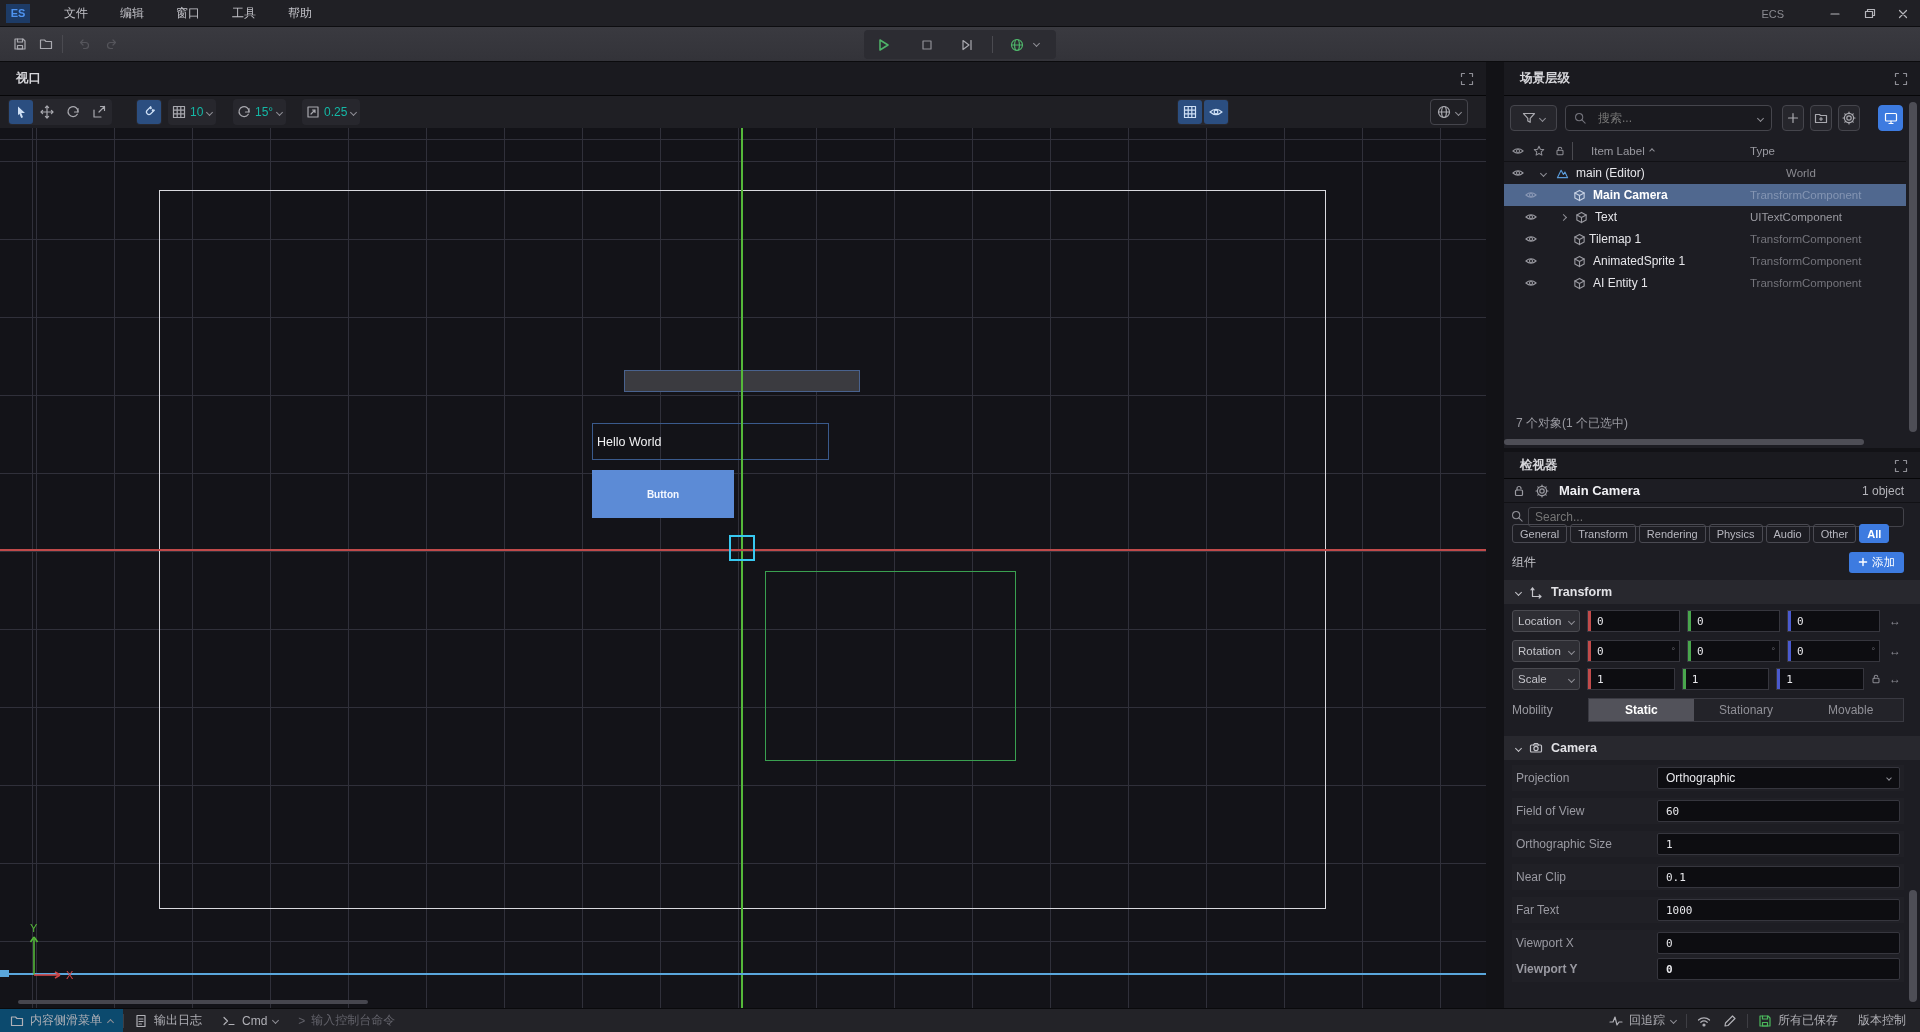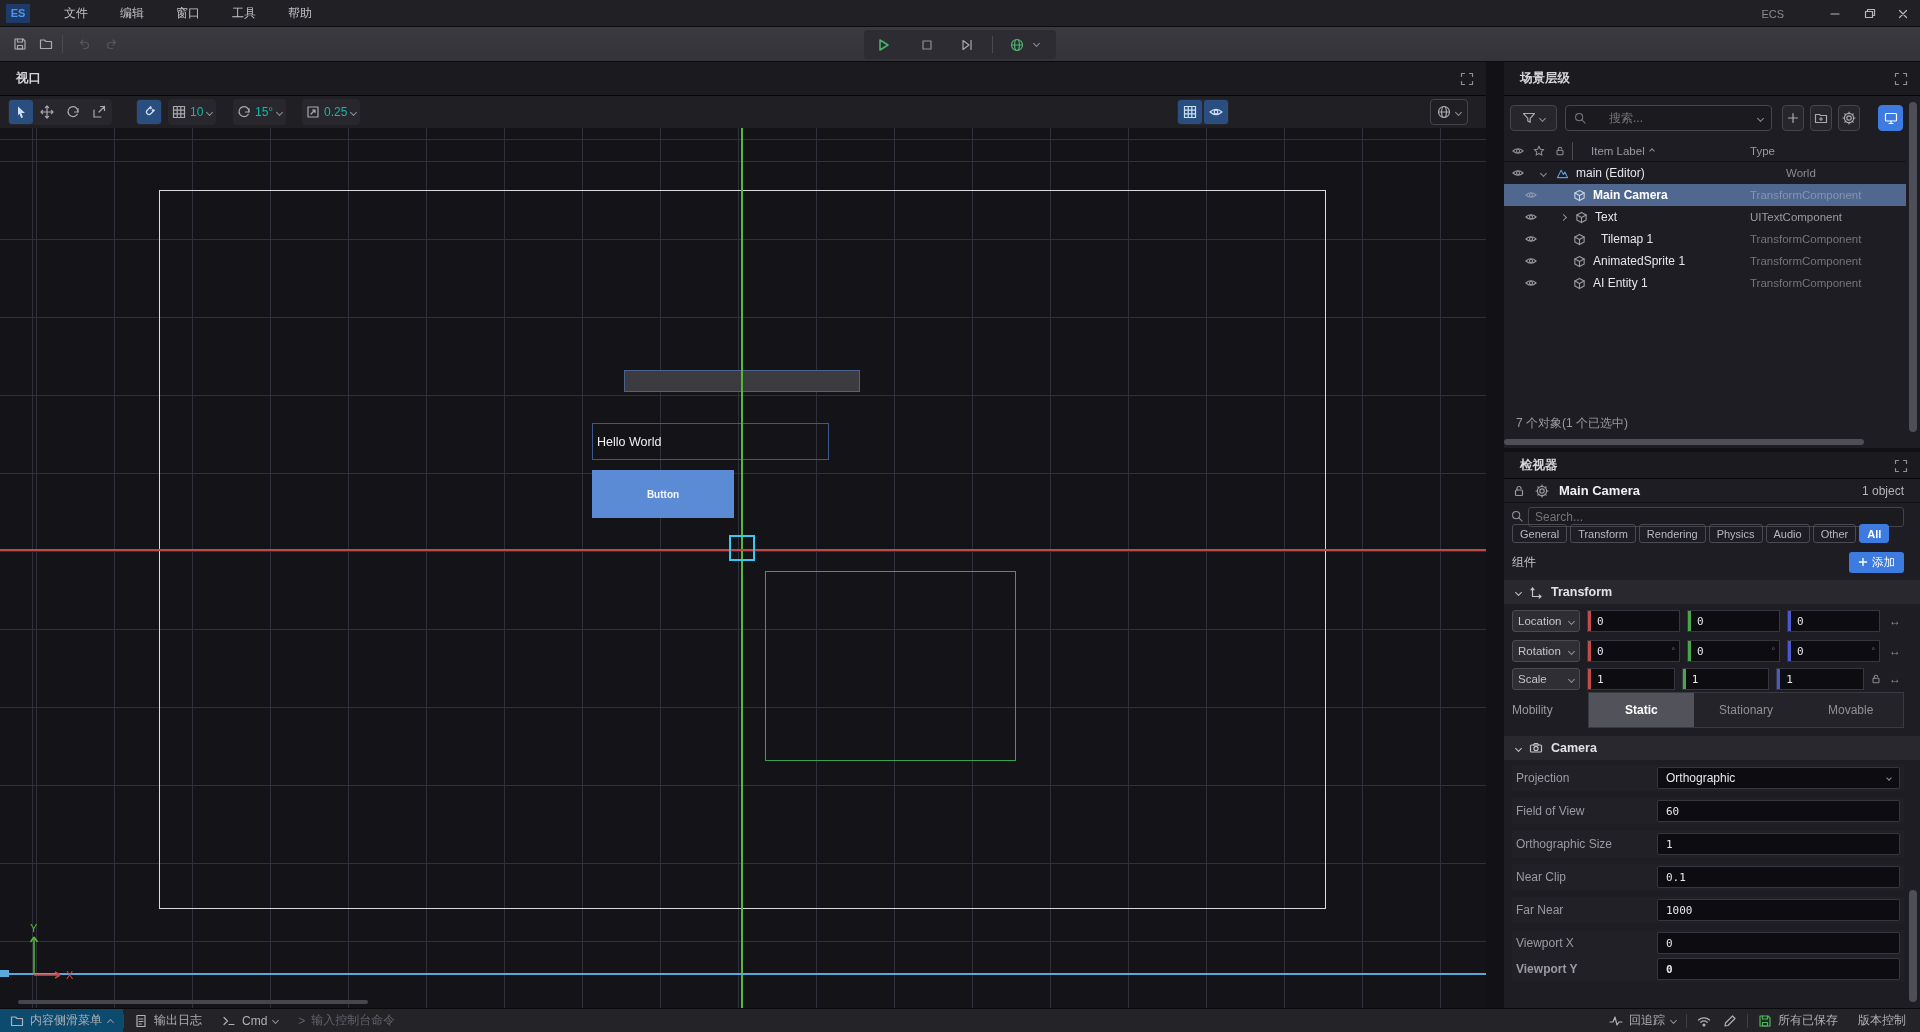--- a/index.html
+++ b/index.html
@@ -92,21 +92,21 @@
   .sect{position:absolute;left:0;right:0;height:24px;background:#28282e;display:flex;align-items:center;gap:8px;color:#e2e2e6;font-weight:bold;font-size:12.5px;}
   .trow{position:absolute;left:8px;right:16px;height:22px;display:flex;align-items:center;}
   .tlabel{width:68px;height:22px;background:#2e2e34;border:1px solid #4a4a50;border-radius:3px;display:flex;align-items:center;padding:0 5px;color:#c4c4ca;font-size:11.5px;}
   .tlabel .chev{margin-left:auto;}
   .numbox{flex:1;height:22px;margin-left:7px;background:#0d0d11;border:1px solid #36363e;display:flex;align-items:center;position:relative;overflow:hidden;}
   .numbox .stripe{width:3px;align-self:stretch;}
   .numbox .val{margin-left:6px;color:#e8e8ec;font-size:11px;}
   .numbox .sfx{position:absolute;right:4px;color:#6a6a72;font-size:9px;}
   .linkic{width:18px;text-align:center;color:#8a8a92;margin-left:6px;}
   .mobrow{position:absolute;left:8px;right:16px;height:24px;display:flex;align-items:center;color:#9a9aa1;}
-  .seg{margin-left:8px;flex:1;display:flex;height:36px;border:1px solid #3a3a42;background:#232329;}
+  .seg{margin-left:8px;flex:1;display:flex;height:24px;border:1px solid #3a3a42;background:#232329;}
   .seg div{flex:1;display:flex;align-items:center;justify-content:center;color:#8f8f96;font-size:12px;}
   .seg div.on{background:#52525a;color:#fff;font-weight:bold;}
   .prow{position:absolute;left:8px;right:16px;height:26px;display:flex;align-items:center;background:#202026;}
   .prow .plabel{margin-left:4px;color:#9a9aa2;}
   .pinput{position:absolute;left:145px;right:4px;height:22px;background:#0d0d11;border:1px solid #36363e;border-radius:2px;display:flex;align-items:center;padding:0 8px;color:#e8e8ec;font-size:11px;}
   .pselect{color:#e8e8ec;font-family:"Liberation Sans",sans-serif;font-size:12px;}
   .pselect .chev{position:absolute;right:8px;}
 
   
   .statusbar{left:0;top:1008px;width:1920px;height:24px;background:#232328;border-top:1px solid #0a0a0c;display:flex;align-items:center;color:#b0b0b6;}
@@ -358,21 +358,21 @@
         </svg>
       </div>
   </div>
   <div class="htb">
     <div class="hbtn" style="margin-left:6px;width:47px;gap:4px;">
       <svg class="i" viewBox="0 0 14 14">
           <path d="M1.5 2.5h11L8.2 7.3v4L5.8 10V7.3z"></path>
         </svg>
       <span class="chev down"></span>
     </div>
-    <div class="search" style="margin-left:8px;width:207px;padding:0 8px;gap:21px;">
+    <div class="search" style="margin-left:8px;width:207px;padding:0 8px;gap:10px;">
       <svg class="i" viewBox="0 0 14 14" style="width:12px;height:12px;">
           <circle cx="6" cy="6" r="4.2"></circle>
           <path d="M9.2 9.2L13 13"></path>
         </svg>
       <input placeholder="搜索..." style="">
       <span class="chev down"></span>
     </div>
     <div class="hbtn" style="margin-left:10px;width:22px;">
         <svg class="i" viewBox="0 0 14 14">
           <path d="M7 2.5v9M2.5 7h9"></path>
@@ -457,21 +457,21 @@
     </div>
     <div class="hrow">
       <svg class="i eye" viewBox="0 0 14 14" style="margin-left:21px;width:12px;height:12px;">
           <path d="M1 7Q7 1.8 13 7 7 12.2 1 7z"></path>
           <circle cx="7" cy="7" r="1.8"></circle>
         </svg>
       <svg class="i" viewBox="0 0 14 14" style="margin-left:36px;width:13px;height:13px;color:#9a9aa1;">
           <path d="M7 1.5l5 2.7v5.6l-5 2.7-5-2.7V4.2z"></path>
           <path d="M2 4.2L7 7l5-2.8M7 7v5.5"></path>
         </svg>
-      <span class="lbl" style="margin-left:15px;color:#e6e6ea;">Tilemap 1</span>
+      <span class="lbl" style="margin-left:3px;color:#e6e6ea;">Tilemap 1</span>
       <span class="typ">TransformComponent</span>
     </div>
     <div class="hrow">
       <svg class="i eye" viewBox="0 0 14 14" style="margin-left:21px;width:12px;height:12px;">
           <path d="M1 7Q7 1.8 13 7 7 12.2 1 7z"></path>
           <circle cx="7" cy="7" r="1.8"></circle>
         </svg>
       <svg class="i" viewBox="0 0 14 14" style="margin-left:36px;width:13px;height:13px;color:#9a9aa1;">
           <path d="M7 1.5l5 2.7v5.6l-5 2.7-5-2.7V4.2z"></path>
           <path d="M2 4.2L7 7l5-2.8M7 7v5.5"></path>
@@ -662,21 +662,21 @@
         <span>1</span>
       </div>
   </div>
   <div class="prow" style="top:412px;">
     <span class="plabel">Near Clip</span>
     <div class="pinput mono">
         <span>0.1</span>
       </div>
   </div>
   <div class="prow" style="top:445px;">
-    <span class="plabel">Far Near</span>
+    <span class="plabel">Far Text</span>
     <div class="pinput mono">
         <span>1000</span>
       </div>
   </div>
   <div class="prow" style="top:478px;">
     <span class="plabel">Viewport X</span>
     <div class="pinput mono">
         <span>0</span>
       </div>
   </div>

